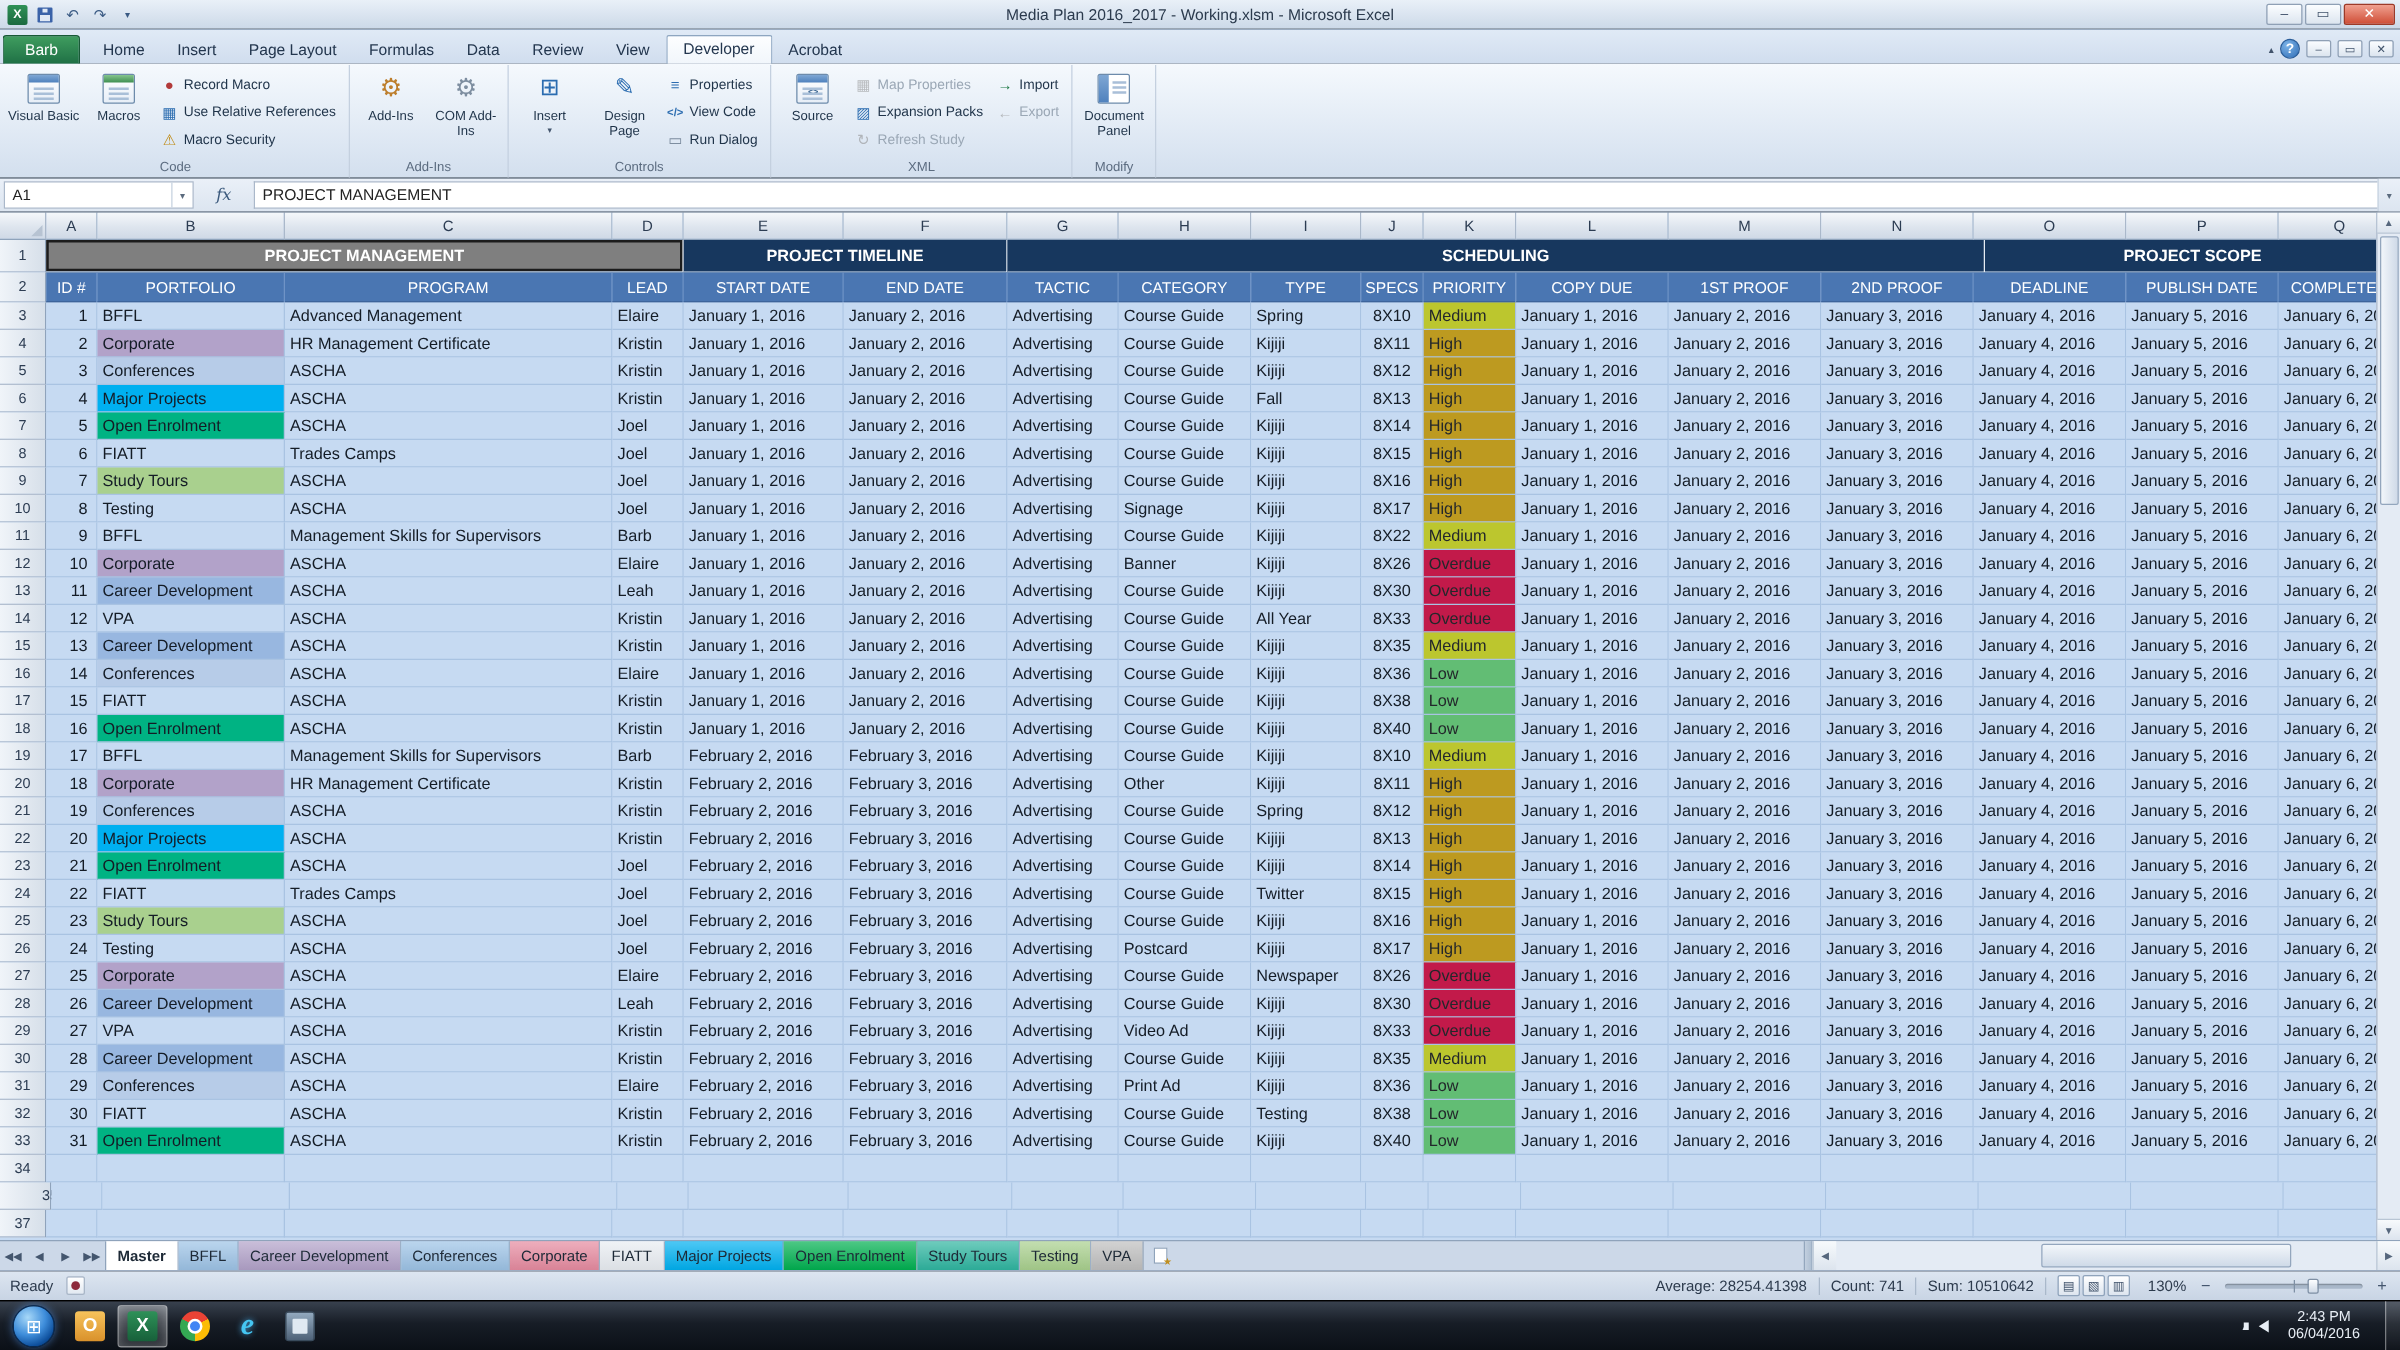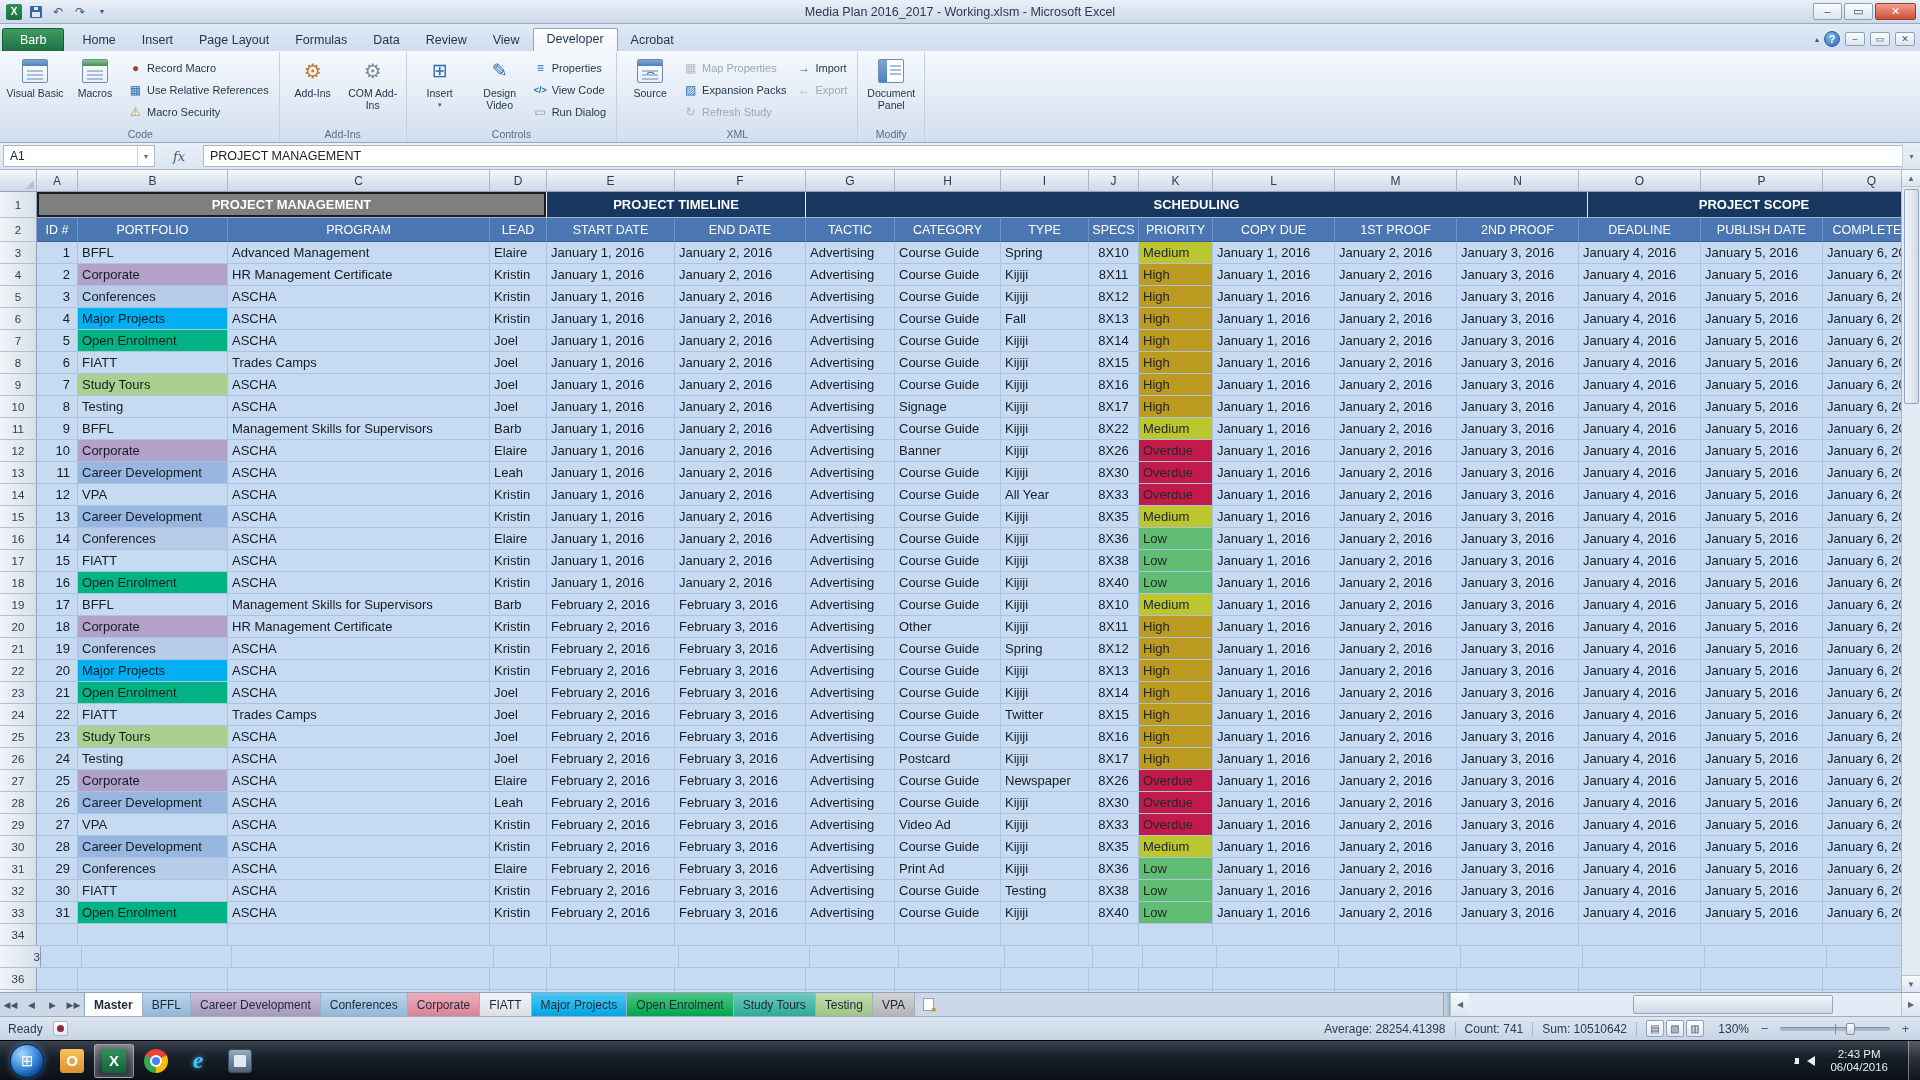--- a/index.html
+++ b/index.html
@@ -234,21 +234,21 @@
 
     <div class="rgroup">
       <div class="gbody">
         <div class="bigbtn">
           <span class="bicon glyph-blue">⊞</span>
           <span>Insert</span>
           <span style="font-size:7px;color:#44566e;">▾</span>
         </div>
         <div class="bigbtn">
           <span class="bicon glyph-blue">✎</span>
-          <span>Design Video</span>
+          <span>Design Page</span>
         </div>
         <div class="smallcol">
           <div class="smallbtn">
             <span class="sicon glyph-blue">≡</span>
             <span>Properties</span>
           </div>
           <div class="smallbtn">
             <span class="sicon glyph-blue" style="font-size:9px;font-weight:bold;">&lt;/&gt;</span>
             <span>View Code</span>
           </div>
@@ -1030,40 +1030,20 @@
           <div class="cell" style="width: 50px;"></div>
           <div class="cell" style="width: 74px;"></div>
           <div class="cell" style="width: 122px;"></div>
           <div class="cell" style="width: 122px;"></div>
           <div class="cell" style="width: 122px;"></div>
           <div class="cell" style="width: 122px;"></div>
           <div class="cell" style="width: 122px;"></div>
           <div class="cell" style="width: 98px;"></div>
         </div>
         <div class="grow" style="width: 1921px;">
-          <div class="rowhdr" style="width: 37px;">36</div>
-          <div class="cell" style="width: 41px;"></div>
-          <div class="cell" style="width: 150px;"></div>
-          <div class="cell" style="width: 262px;"></div>
-          <div class="cell" style="width: 57px;"></div>
-          <div class="cell" style="width: 128px;"></div>
-          <div class="cell" style="width: 131px;"></div>
-          <div class="cell" style="width: 89px;"></div>
-          <div class="cell" style="width: 106px;"></div>
-          <div class="cell" style="width: 88px;"></div>
-          <div class="cell" style="width: 50px;"></div>
-          <div class="cell" style="width: 74px;"></div>
-          <div class="cell" style="width: 122px;"></div>
-          <div class="cell" style="width: 122px;"></div>
-          <div class="cell" style="width: 122px;"></div>
-          <div class="cell" style="width: 122px;"></div>
-          <div class="cell" style="width: 122px;"></div>
-          <div class="cell" style="width: 98px;"></div>
-        </div>
-        <div class="grow" style="width: 1921px;">
           <div class="rowhdr" style="width: 37px;">37</div>
           <div class="cell" style="width: 41px;"></div>
           <div class="cell" style="width: 150px;"></div>
           <div class="cell" style="width: 262px;"></div>
           <div class="cell" style="width: 57px;"></div>
           <div class="cell" style="width: 128px;"></div>
           <div class="cell" style="width: 131px;"></div>
           <div class="cell" style="width: 89px;"></div>
           <div class="cell" style="width: 106px;"></div>
           <div class="cell" style="width: 88px;"></div>

